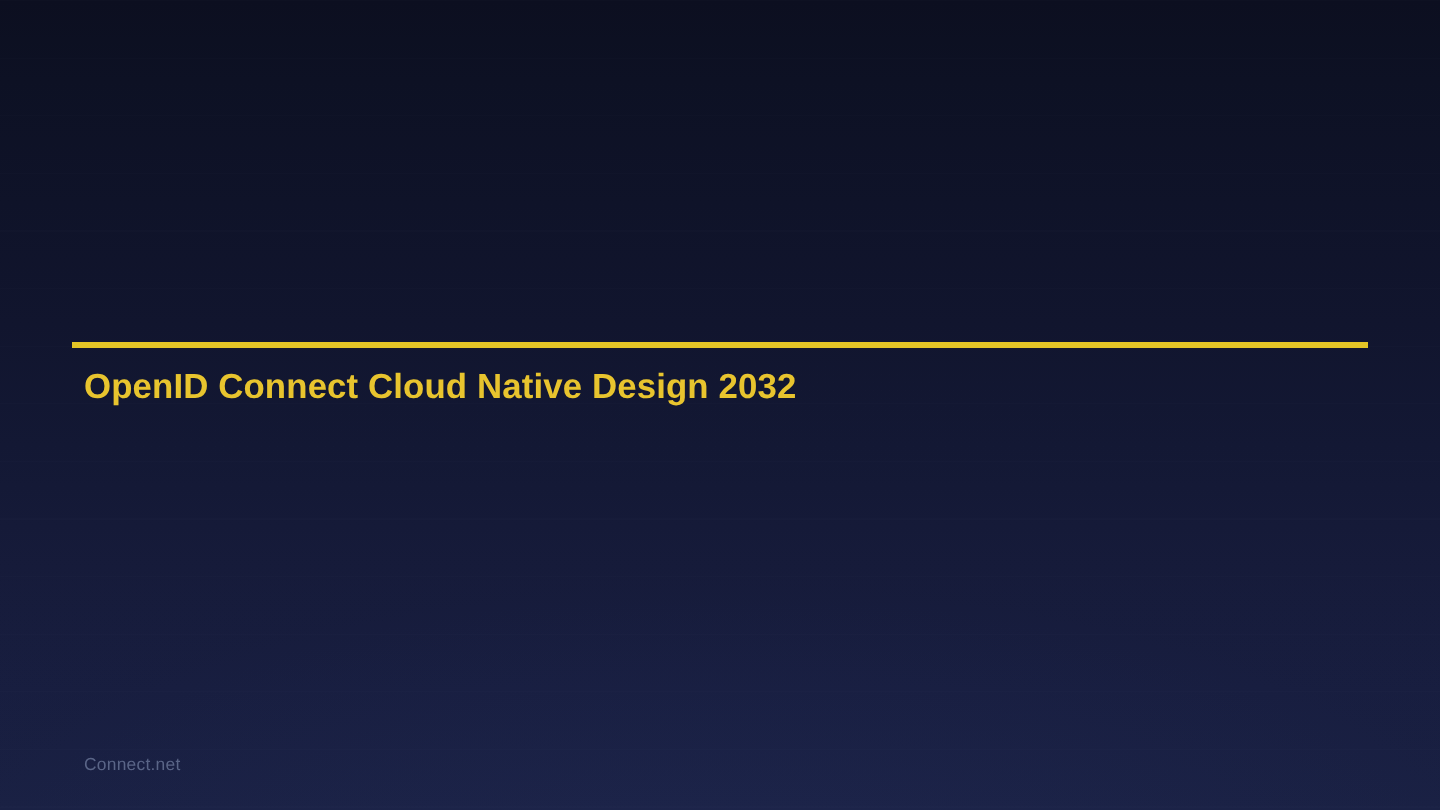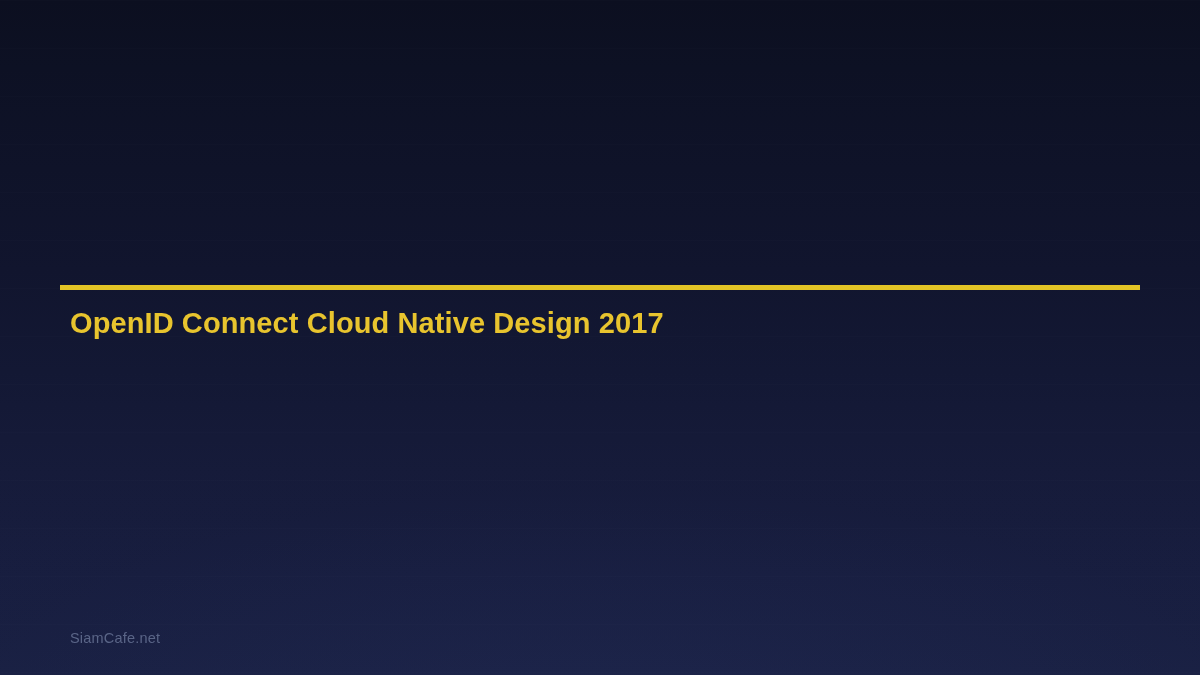--- a/index.html
+++ b/index.html
@@ -106,20 +106,20 @@
 </head>
 <body>
 
 <div class="slide">
 
   <div class="slide-banding"></div>
   <div class="slide-vignette"></div>
 
   <div class="title-block">
     <div class="accent-bar"></div>
-    <h1 class="slide-title">OpenID Connect Cloud Native Design 2017</h1>
+    <h1 class="slide-title">OpenID Connect Cloud Native Design 2032</h1>
   </div>
 
   <div class="footer">
-    <span class="footer-brand">SiamCafe.net</span>
+    <span class="footer-brand">Connect.net</span>
   </div>
 
 </div>
 
 </body></html>

